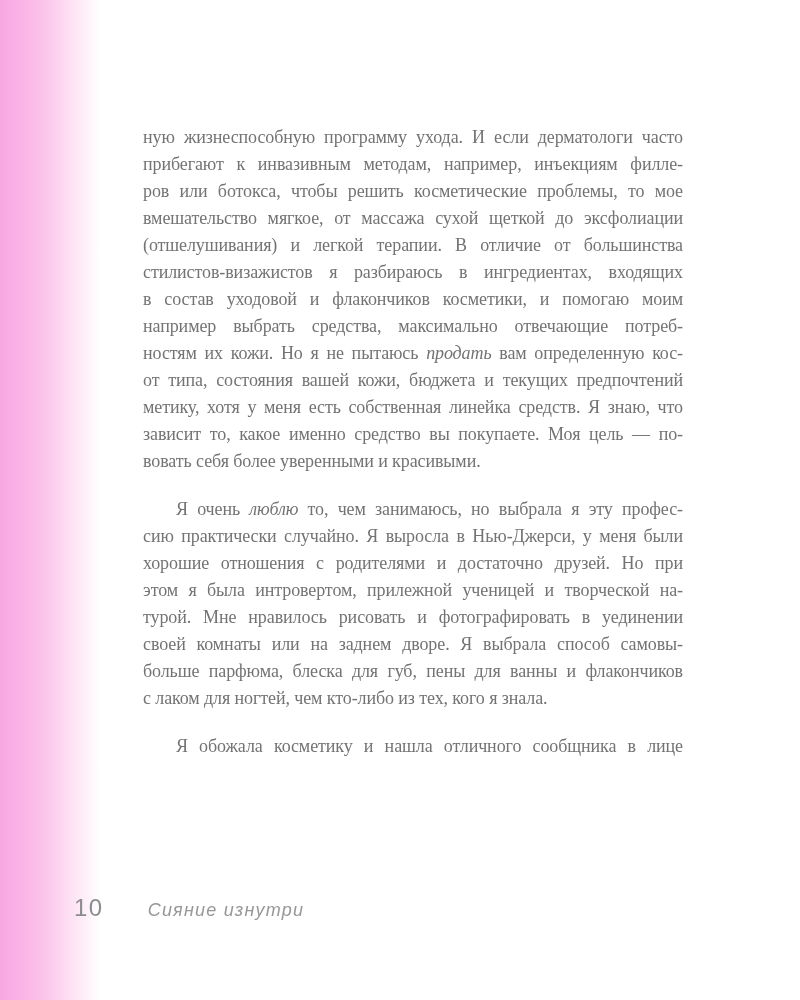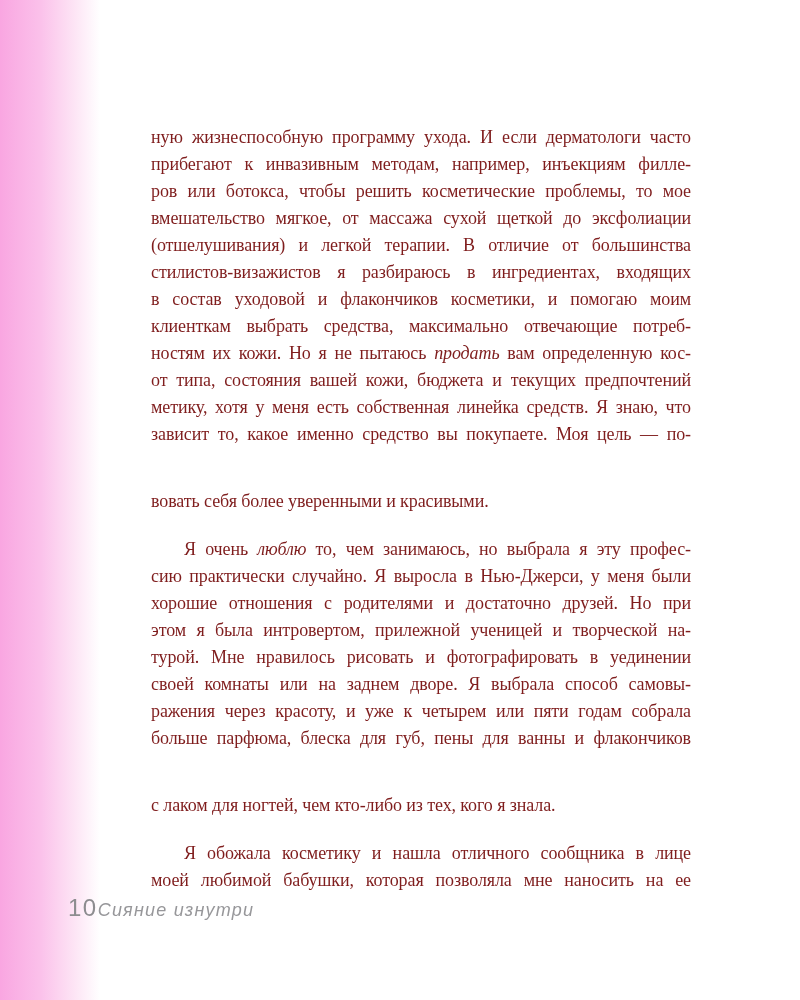--- a/index.html
+++ b/index.html
@@ -11,51 +11,52 @@
     overflow: hidden;
   }
   .edge-gradient {
     position: absolute;
     left: 0; top: 0;
     width: 104px; height: 1000px;
     background: linear-gradient(to right, #f9a6e1 0%, #fbc0ea 38%, #fde5f5 72%, #ffffff 96%);
   }
   .text-block {
     position: absolute;
-    left: 151px; top: 124px;
+    left: 143px; top: 124px;
     width: 540px;
-    color: #7f1d1d;
+    color: #737373;
     font-size: 18px;
     line-height: 27px;
     letter-spacing: -0.1px;
   }
   .paragraph { margin: 0; }
   .line {
     text-align: justify;
     text-align-last: justify;
     height: 27px;
     white-space: normal;
   }
-  .line.no-stretch { text-align-last: left; margin-top: 40px; }
+  .line.no-stretch { text-align-last: left; }
   .line.first-indent { text-indent: 33px; margin-top: 21px; }
   .line em { }
   .footer {
     position: absolute;
-    left: 68px; top: 894px;
+    left: 74px; top: 894px;
     display: flex;
     align-items: baseline;
     font-family: "Liberation Sans", sans-serif;
   }
   .page-number {
     font-size: 24px;
     font-weight: 300;
     color: #8d8d90;
     letter-spacing: 1.5px;
   }
   .running-title {
+    margin-left: 44px;
     font-size: 18px;
     font-style: italic;
     font-weight: 300;
     color: #97979a;
     letter-spacing: 1.2px;
   }
 </style>
 </head>
 <body>
 
@@ -63,40 +64,38 @@
 
 <div class="text-block">
     <div class="paragraph">
       <div class="line"><span>ную жизнеспособную программу ухода. И если дерматологи часто</span></div>
       <div class="line"><span>прибегают к инвазивным методам, например, инъекциям филле-</span></div>
       <div class="line"><span>ров или ботокса, чтобы решить косметические проблемы, то мое</span></div>
       <div class="line"><span>вмешательство мягкое, от массажа сухой щеткой до эксфолиации</span></div>
       <div class="line"><span>(отшелушивания) и легкой терапии. В отличие от большинства</span></div>
       <div class="line"><span>стилистов-визажистов я разбираюсь в ингредиентах, входящих</span></div>
       <div class="line"><span>в состав уходовой и флакончиков косметики, и помогаю моим</span></div>
-      <div class="line"><span>клиенткам выбрать средства, максимально отвечающие потреб-</span></div>
+      <div class="line"><span>например выбрать средства, максимально отвечающие потреб-</span></div>
       <div class="line"><span>ностям их кожи. Но я не пытаюсь </span><em>продать</em><span> вам определенную кос-</span></div>
       <div class="line"><span>от типа, состояния вашей кожи, бюджета и текущих предпочтений</span></div>
       <div class="line"><span>метику, хотя у меня есть собственная линейка средств. Я знаю, что</span></div>
       <div class="line"><span>зависит то, какое именно средство вы покупаете. Моя цель — по-</span></div>
       <div class="line no-stretch"><span>вовать себя более уверенными и красивыми.</span></div>
     </div>
     <div class="paragraph">
       <div class="line first-indent"><span>Я очень </span><em>люблю</em><span> то, чем занимаюсь, но выбрала я эту профес-</span></div>
       <div class="line"><span>сию практически случайно. Я выросла в Нью-Джерси, у меня были</span></div>
       <div class="line"><span>хорошие отношения с родителями и достаточно друзей. Но при</span></div>
       <div class="line"><span>этом я была интровертом, прилежной ученицей и творческой на-</span></div>
       <div class="line"><span>турой. Мне нравилось рисовать и фотографировать в уединении</span></div>
       <div class="line"><span>своей комнаты или на заднем дворе. Я выбрала способ самовы-</span></div>
-      <div class="line"><span>ражения через красоту, и уже к четырем или пяти годам собрала</span></div>
       <div class="line"><span>больше парфюма, блеска для губ, пены для ванны и флакончиков</span></div>
       <div class="line no-stretch"><span>с лаком для ногтей, чем кто-либо из тех, кого я знала.</span></div>
     </div>
     <div class="paragraph">
       <div class="line first-indent"><span>Я обожала косметику и нашла отличного сообщника в лице</span></div>
-      <div class="line"><span>моей любимой бабушки, которая позволяла мне наносить на ее</span></div>
     </div>
   </div>
 
 <div class="footer">
   <span class="page-number">10</span>
   <span class="running-title">Сияние изнутри</span>
 </div>
 
 </body></html>

